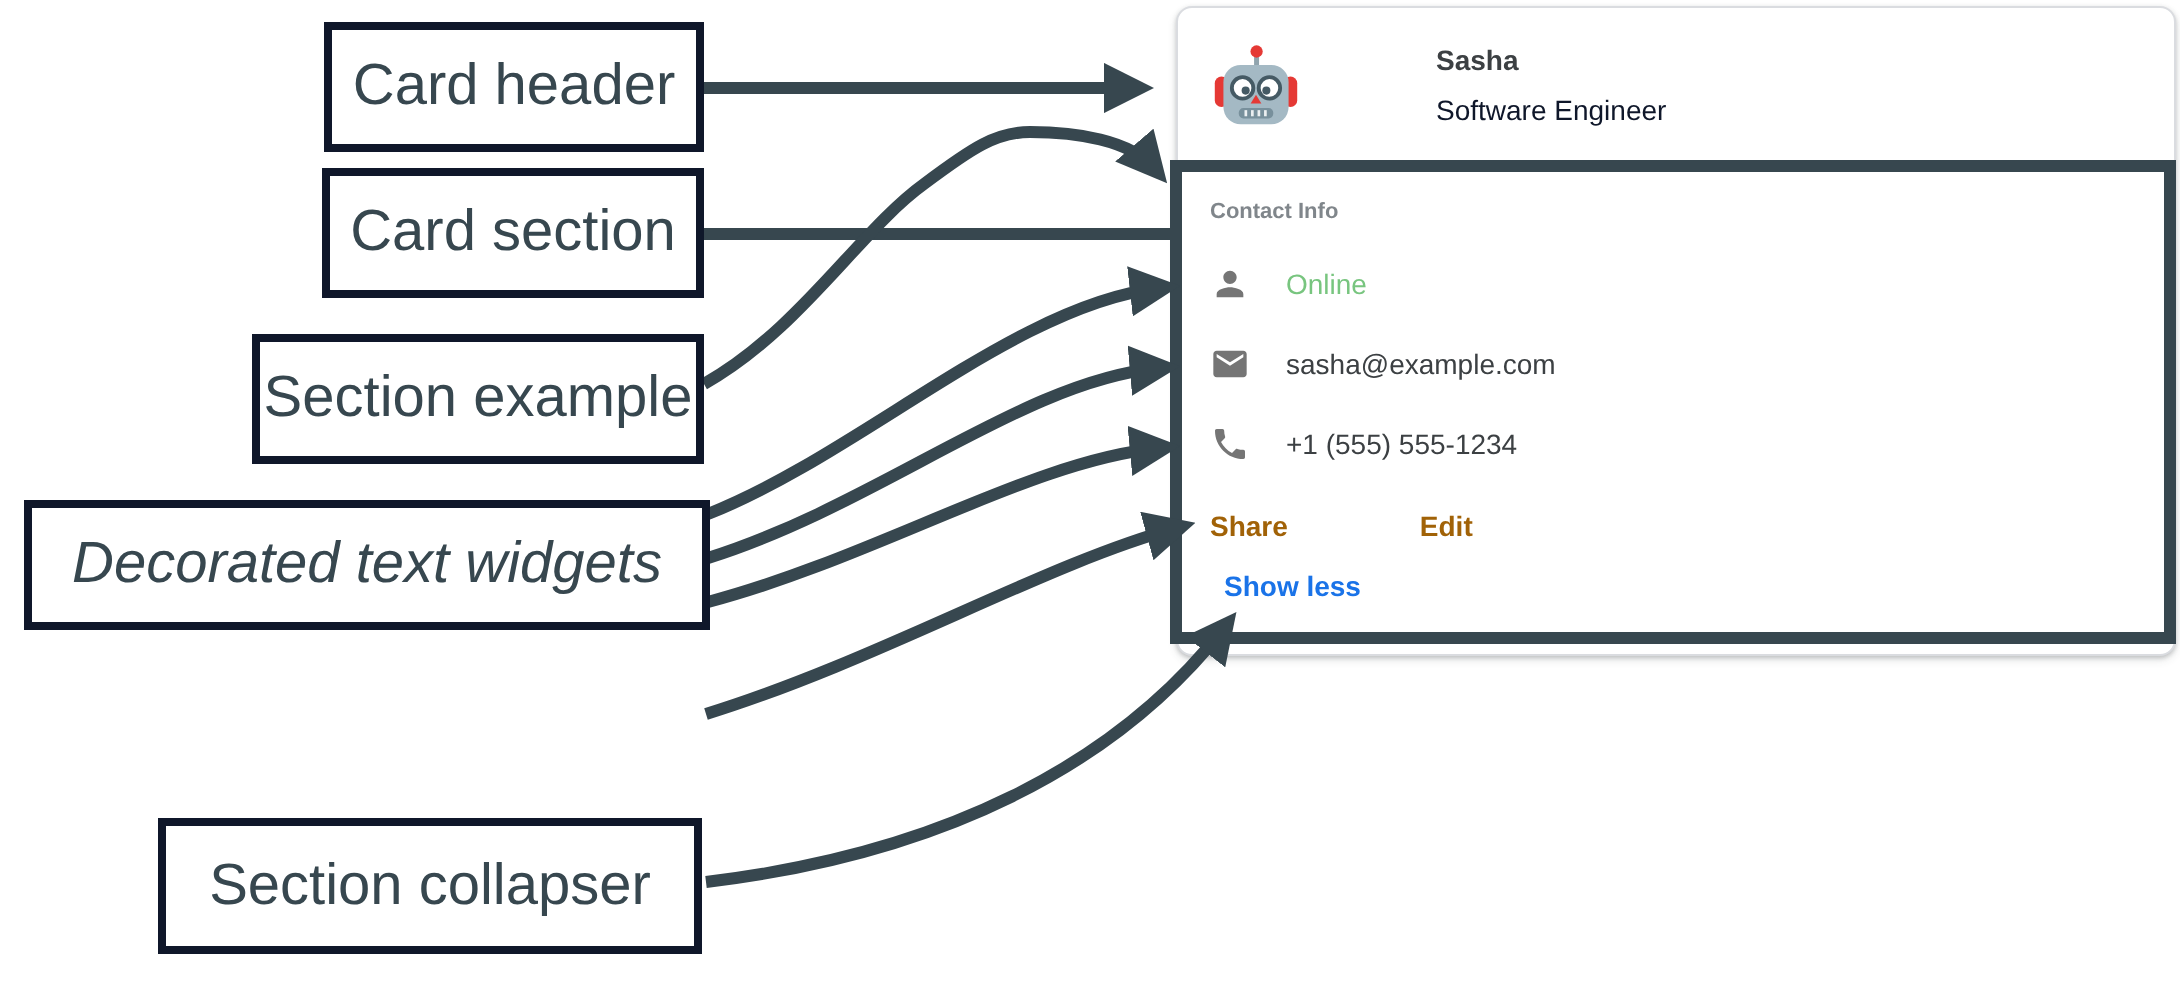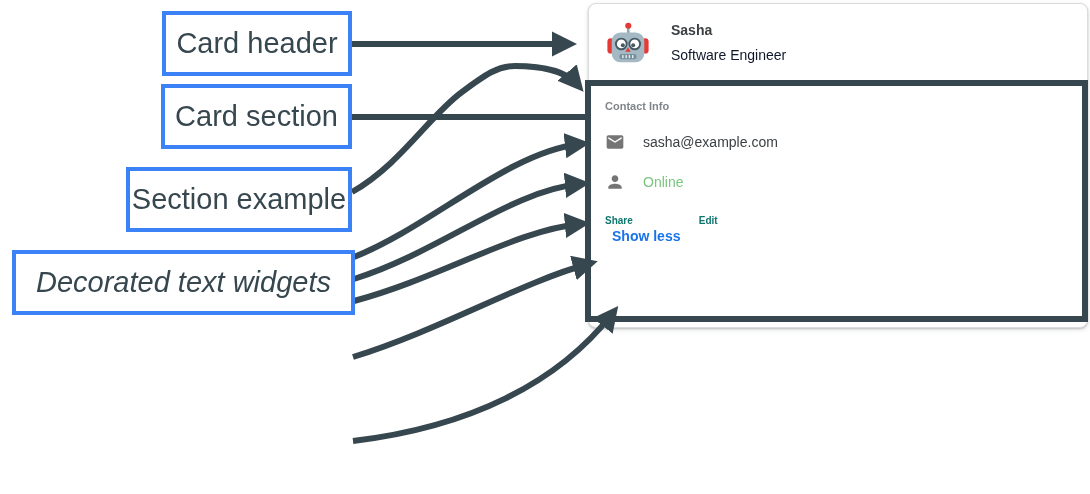--- a/index.html
+++ b/index.html
@@ -3,51 +3,51 @@
 <meta charset="utf-8">
 <style>
   html,body{margin:0;padding:0;background:#fff;}
   *{box-sizing:border-box;}
   .canvas{
     position:relative;width:1090px;height:494px;overflow:hidden;
     font-family:"Liberation Sans", sans-serif;background:#fff;
   }
   
   .label-box{
-    position:absolute;background:#fff;border:4px solid #3b82f6;
+    position:absolute;background:#fff;border:4px solid #0f172a;
     display:flex;align-items:center;justify-content:center;
     color:#37474f;font-size:29px;white-space:nowrap;z-index:3;
   }
   
   .arrows{position:absolute;left:0;top:0;z-index:2;pointer-events:none;}
   
   .card{
     position:absolute;left:588px;top:3px;width:500px;height:325px;
     background:#fff;border:1px solid #dadce0;border-radius:8px;
     box-shadow:0 1px 2px rgba(60,64,67,.25), 0 2px 5px rgba(60,64,67,.12);
     z-index:1;
   }
-  .card-header{height:77px;display:flex;align-items:center;padding-left:16px;}
+  .card-header{height:77px;display:flex;align-items:center;padding-left:16px;gap:47px;}
   .avatar{width:46px;height:46px;flex:0 0 46px;}
   .header-text{margin-left:20px;}
   .person-name{font-size:14px;font-weight:bold;color:#3c4043;}
   .person-role{font-size:14px;color:#0f172a;margin-top:9px;}
   .card-section{
     position:absolute;left:585px;top:80px;width:503px;height:242px;
     background:#fff;border:6px solid #37474f;z-index:1;
     padding:14px 0 0 14px;
   }
   .section-title{font-size:11px;font-weight:bold;color:#80868b;}
   .dt-row{display:flex;align-items:center;margin-top:20px;height:20px;}
   .dt-icon{width:20px;height:20px;flex:0 0 20px;}
   .dt-text{font-size:14px;margin-left:18px;color:#3c4043;}
   .btn-row{display:flex;margin-top:23px;}
-  .text-btn{font-size:10px;font-weight:bold;color:#0f766e;cursor:pointer;}
+  .text-btn{font-size:14px;font-weight:bold;color:#a16207;cursor:pointer;}
   .text-btn + .text-btn{margin-left:66px;}
-  .collapser{margin-top:2px;margin-left:7px;font-size:14px;font-weight:bold;color:#1a73e8;cursor:pointer;display:inline-block;}
+  .collapser{margin-top:14px;margin-left:7px;font-size:14px;font-weight:bold;color:#1a73e8;cursor:pointer;display:inline-block;}
 </style>
 </head>
 <body>
 
 <div class="canvas">
 
   <div class="card">
     <div class="card-header">
       <svg class="avatar" viewBox="0 0 48 48" aria-hidden="true">
         <rect x="23" y="6" width="2.6" height="8" fill="#90a4ae"></rect>
@@ -71,32 +71,38 @@
         <div class="person-role">Software Engineer</div>
       </div>
     </div>
   </div>
 
   <div class="card-section">
     <div class="section-title">Contact Info</div>
 
     <div class="dt-row">
       <svg class="dt-icon" viewBox="0 0 24 24">
+        <path fill="#757575" d="M12 12c2.21 0 4-1.79 4-4s-1.79-4-4-4-4 1.79-4 4 1.79 4 4 4zm0 2c-2.67 0-8 1.34-8 4v2h16v-2c0-2.66-5.33-4-8-4z"></path>
+      </svg>
+      <span class="dt-text" style="color: rgb(120, 197, 127);">Online</span>
+    </div>
+
+    <div class="dt-row">
+      <svg class="dt-icon" viewBox="0 0 24 24">
         <path fill="#757575" d="M20 4H4c-1.1 0-2 .9-2 2v12c0 1.1.9 2 2 2h16c1.1 0 2-.9 2-2V6c0-1.1-.9-2-2-2zm0 4-8 5-8-5V6l8 5 8-5v2z"></path>
       </svg>
       <span class="dt-text" style="color: rgb(60, 64, 67);">sasha@example.com</span>
     </div>
 
     <div class="dt-row">
       <svg class="dt-icon" viewBox="0 0 24 24">
-        <path fill="#757575" d="M12 12c2.21 0 4-1.79 4-4s-1.79-4-4-4-4 1.79-4 4 1.79 4 4 4zm0 2c-2.67 0-8 1.34-8 4v2h16v-2c0-2.66-5.33-4-8-4z"></path>
+        <path fill="#757575" d="M6.62 10.79c1.44 2.83 3.76 5.14 6.59 6.59l2.2-2.2c.27-.27.67-.36 1.02-.24 1.12.37 2.33.57 3.57.57.55 0 1 .45 1 1V20c0 .55-.45 1-1 1-9.39 0-17-7.61-17-17 0-.55.45-1 1-1h3.5c.55 0 1 .45 1 1 0 1.25.2 2.45.57 3.57.11.35.03.74-.25 1.02l-2.2 2.2z"></path>
       </svg>
-      <span class="dt-text" style="color: rgb(120, 197, 127);">Online</span>
+      <span class="dt-text" style="color: rgb(60, 64, 67);">+1 (555) 555-1234</span>
     </div>
-
 
     <div class="btn-row">
       <span class="text-btn">Share</span>
       <span class="text-btn">Edit</span>
     </div>
 
     <span class="collapser">Show less</span>
   </div>
 
   <svg class="arrows" width="1090" height="494" viewBox="0 0 1090 494">
@@ -114,14 +120,15 @@
       <path d="M354 301 C440 278 516 230 580 224" marker-end="url(#ah)"></path>
       <path d="M353 357 C440 330 522 282 588 264" marker-end="url(#ah)"></path>
       <path d="M353 441 C470 427 558 383 612 314" marker-end="url(#ah)"></path>
     </g>
   </svg>
 
   <div class="label-box" style="left:162px;top:11px;width:190px;height:65px;">Card header</div>
   <div class="label-box" style="left:161px;top:84px;width:191px;height:65px;">Card section</div>
   <div class="label-box" style="left:126px;top:167px;width:226px;height:65px;">Section example</div>
   <div class="label-box" style="left:12px;top:250px;width:343px;height:65px;font-style:italic;">Decorated text widgets</div>
+  <div class="label-box" style="left:79px;top:409px;width:272px;height:68px;">Section collapser</div>
 
 </div>
 
 </body></html>

